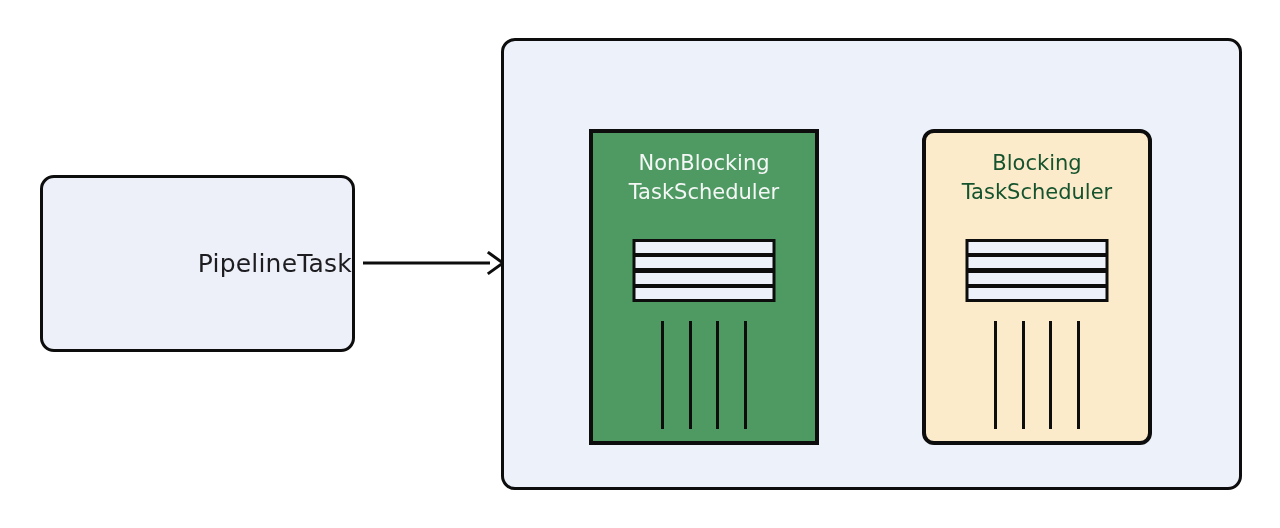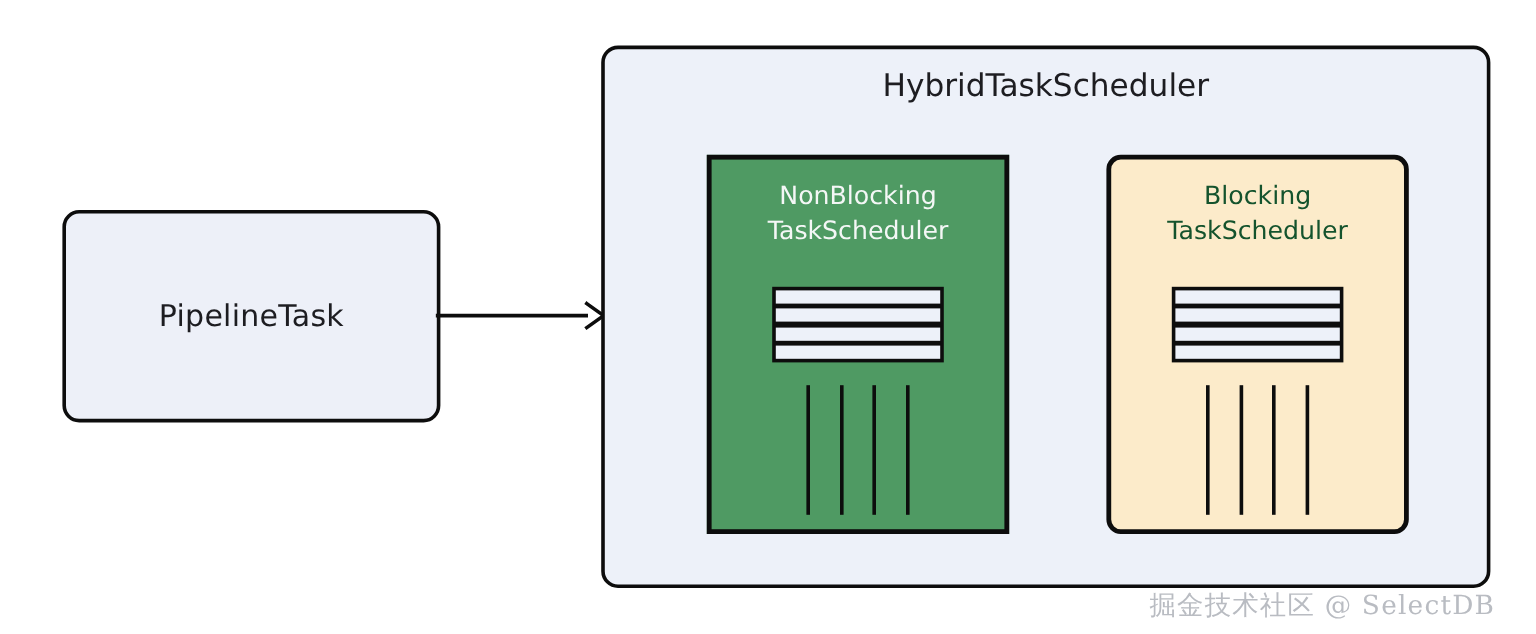--- a/index.html
+++ b/index.html
@@ -27,22 +27,21 @@
     left: 40px;
     top: 175px;
     width: 315px;
     height: 177px;
     background: #edf0f8;
     border: 3px solid #0d0d0d;
     border-radius: 14px;
     box-sizing: border-box;
     display: flex;
     align-items: center;
-    justify-content: center;
-    margin-left: 12px;
+    justify-content: flex-end;
   }
   .pipeline-task-label {
     font-size: 25px;
     color: #1d1d21;
     letter-spacing: 0.2px;
     line-height: 1;
   }
 
   
   .arrow {
@@ -75,21 +74,21 @@
     color: #1d1d21;
     line-height: 1.2;
   }
 
   
   .card {
     position: absolute;
     box-sizing: border-box;
     border: 4px solid #0d0d0d;
     top: 88px;
-    width: 252px;
+    width: 230px;
     height: 316px;
   }
   .card.nonblocking {
     left: 85px;
     background: #4f9a63;
     border-radius: 0;
   }
   .card.blocking {
     left: 418px;
     background: #fcebca;
@@ -167,21 +166,20 @@
     <span class="pipeline-task-label">PipelineTask</span>
   </div>
 
   <svg class="arrow" viewBox="0 0 140 30" xmlns="http://www.w3.org/2000/svg">
     <line x1="0" y1="15" x2="127" y2="15" stroke="#0d0d0d" stroke-width="3"></line>
     <path d="M126 5 L140 15 L126 25" fill="none" stroke="#0d0d0d" stroke-width="3" stroke-linecap="square" stroke-linejoin="miter"></path>
   </svg>
 
   <div class="scheduler">
 
-    <div class="scheduler-title">HybridTaskScheduler</div>
 
     <div class="card nonblocking">
       <div class="card-title">NonBlocking
 TaskScheduler</div>
 
       <div class="queue-stack">
         <div class="queue-row"></div>
         <div class="queue-row"></div>
         <div class="queue-row"></div>
         <div class="queue-row"></div>
@@ -209,15 +207,14 @@
       <div class="worker-lines">
         <div class="worker-line"></div>
         <div class="worker-line"></div>
         <div class="worker-line"></div>
         <div class="worker-line"></div>
       </div>
     </div>
 
   </div>
 
-  <div class="watermark">掘金技术社区 @ SelectDB</div>
 
 </div>
 
 </body></html>

